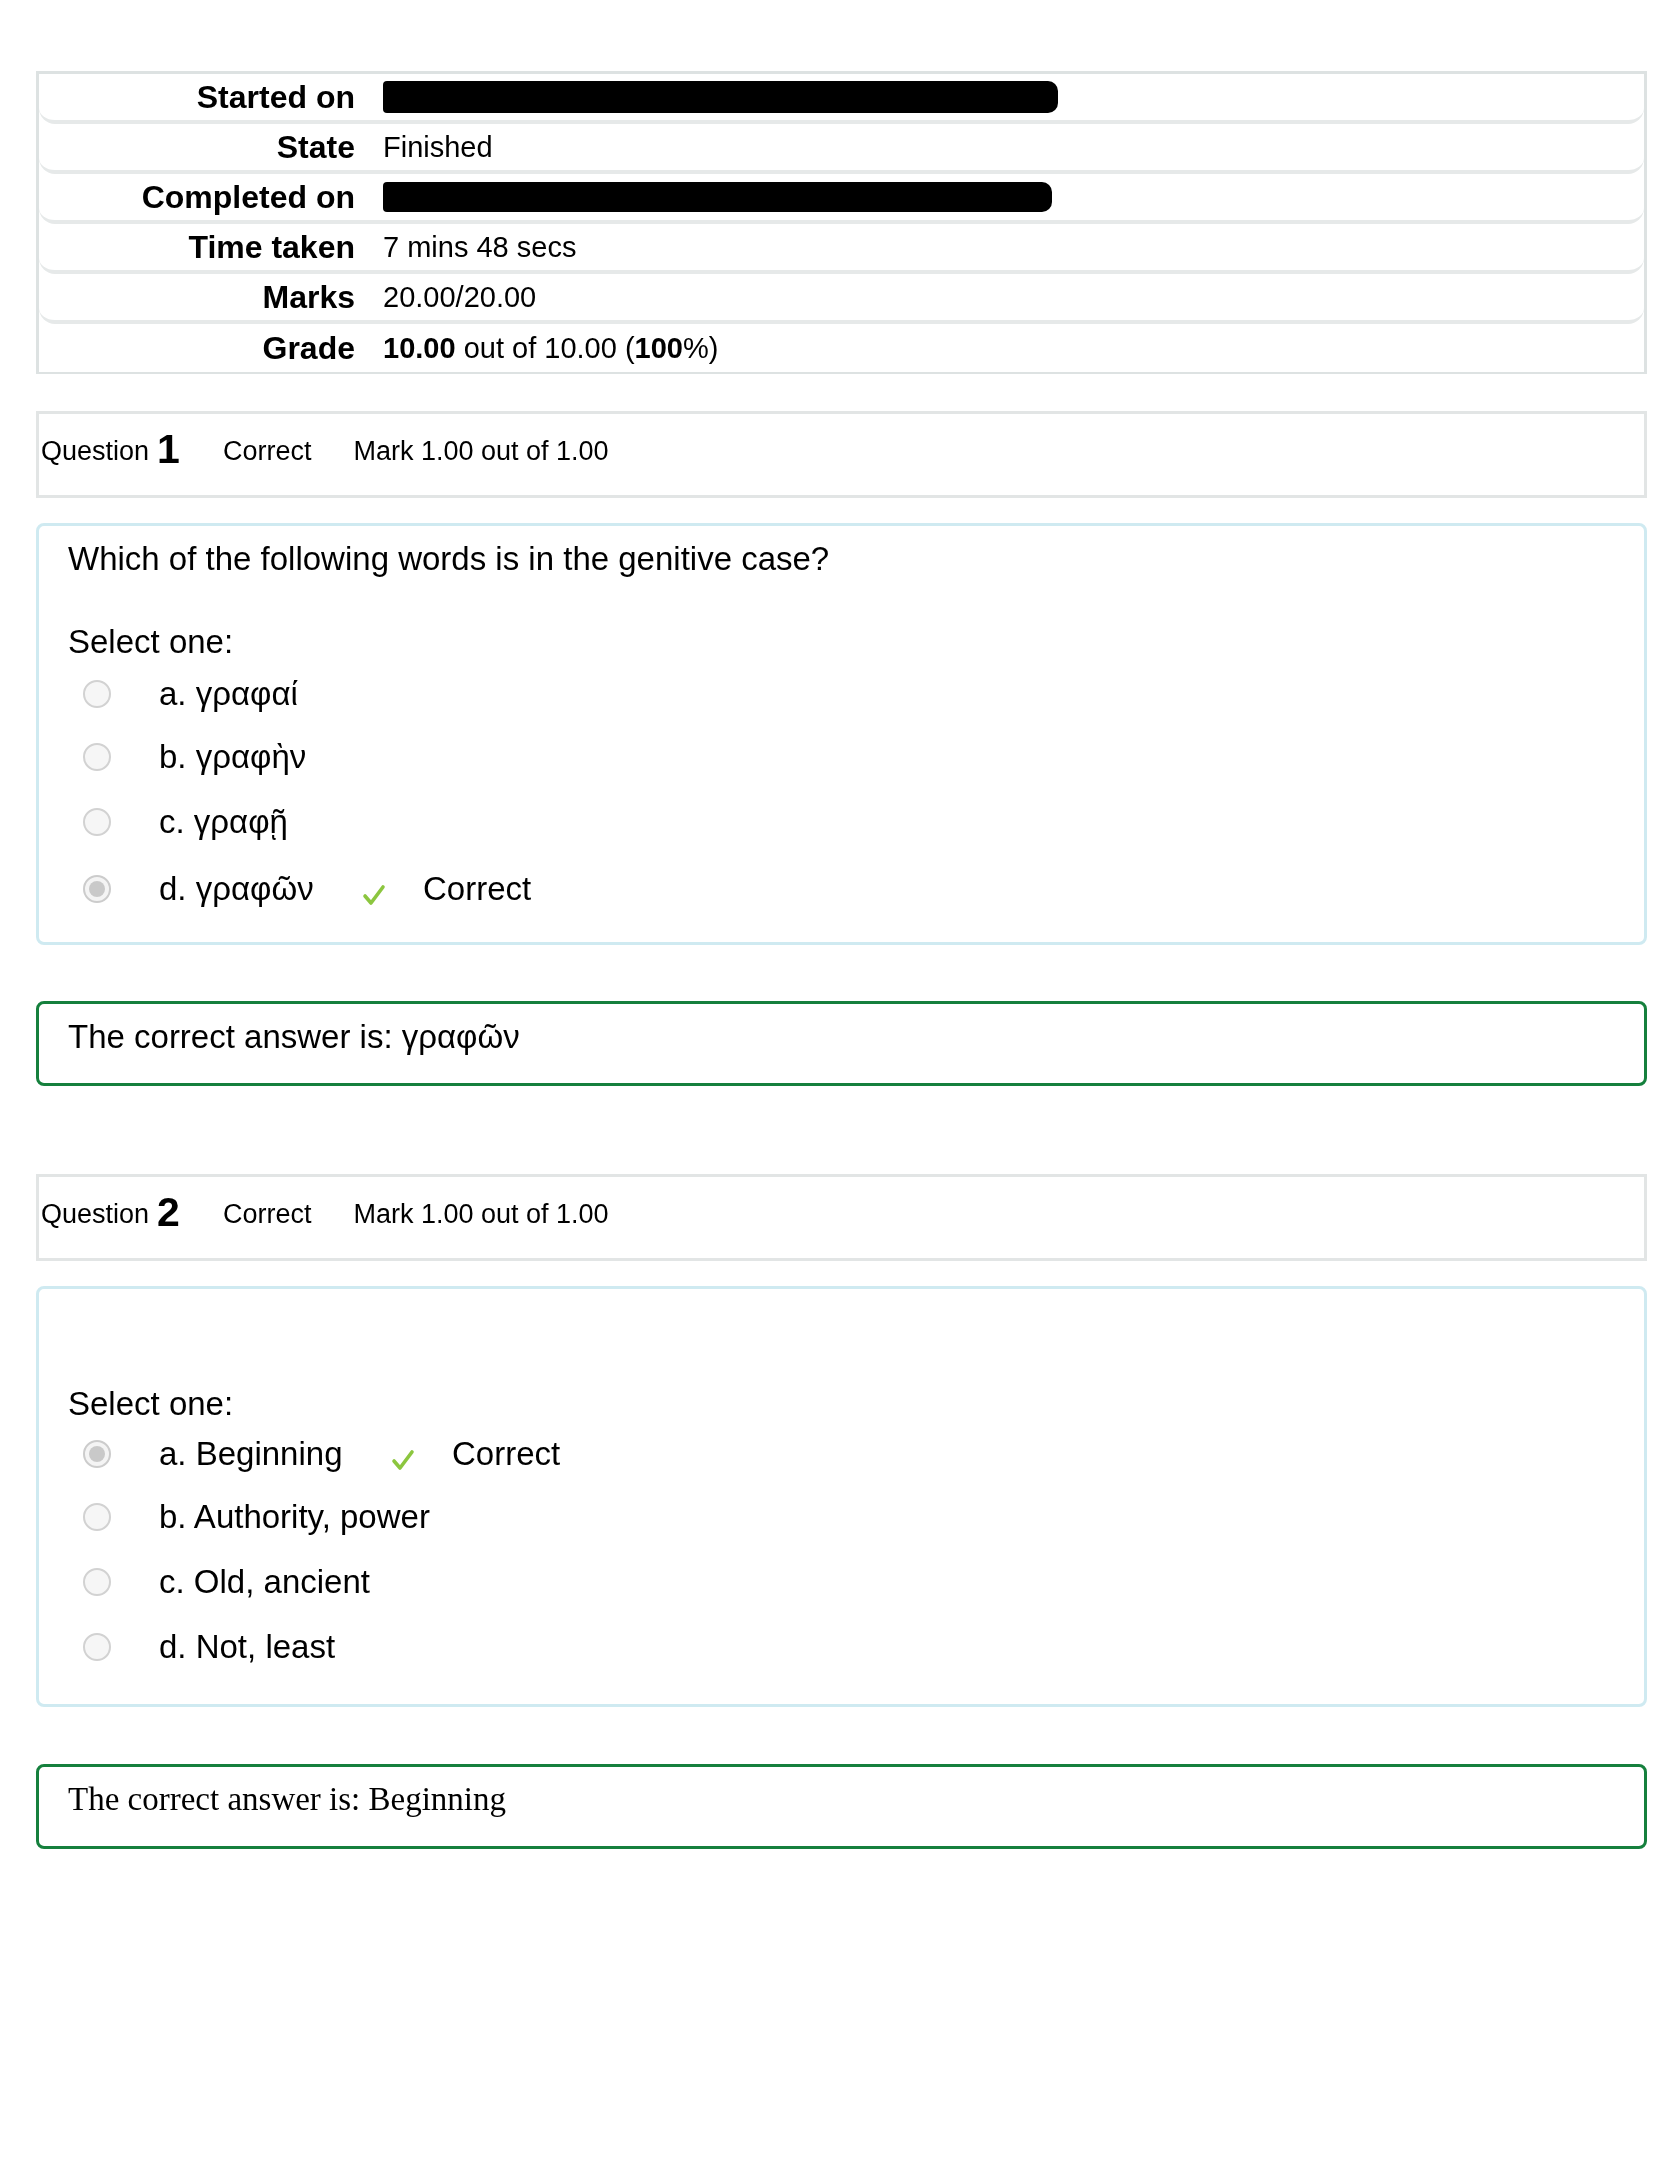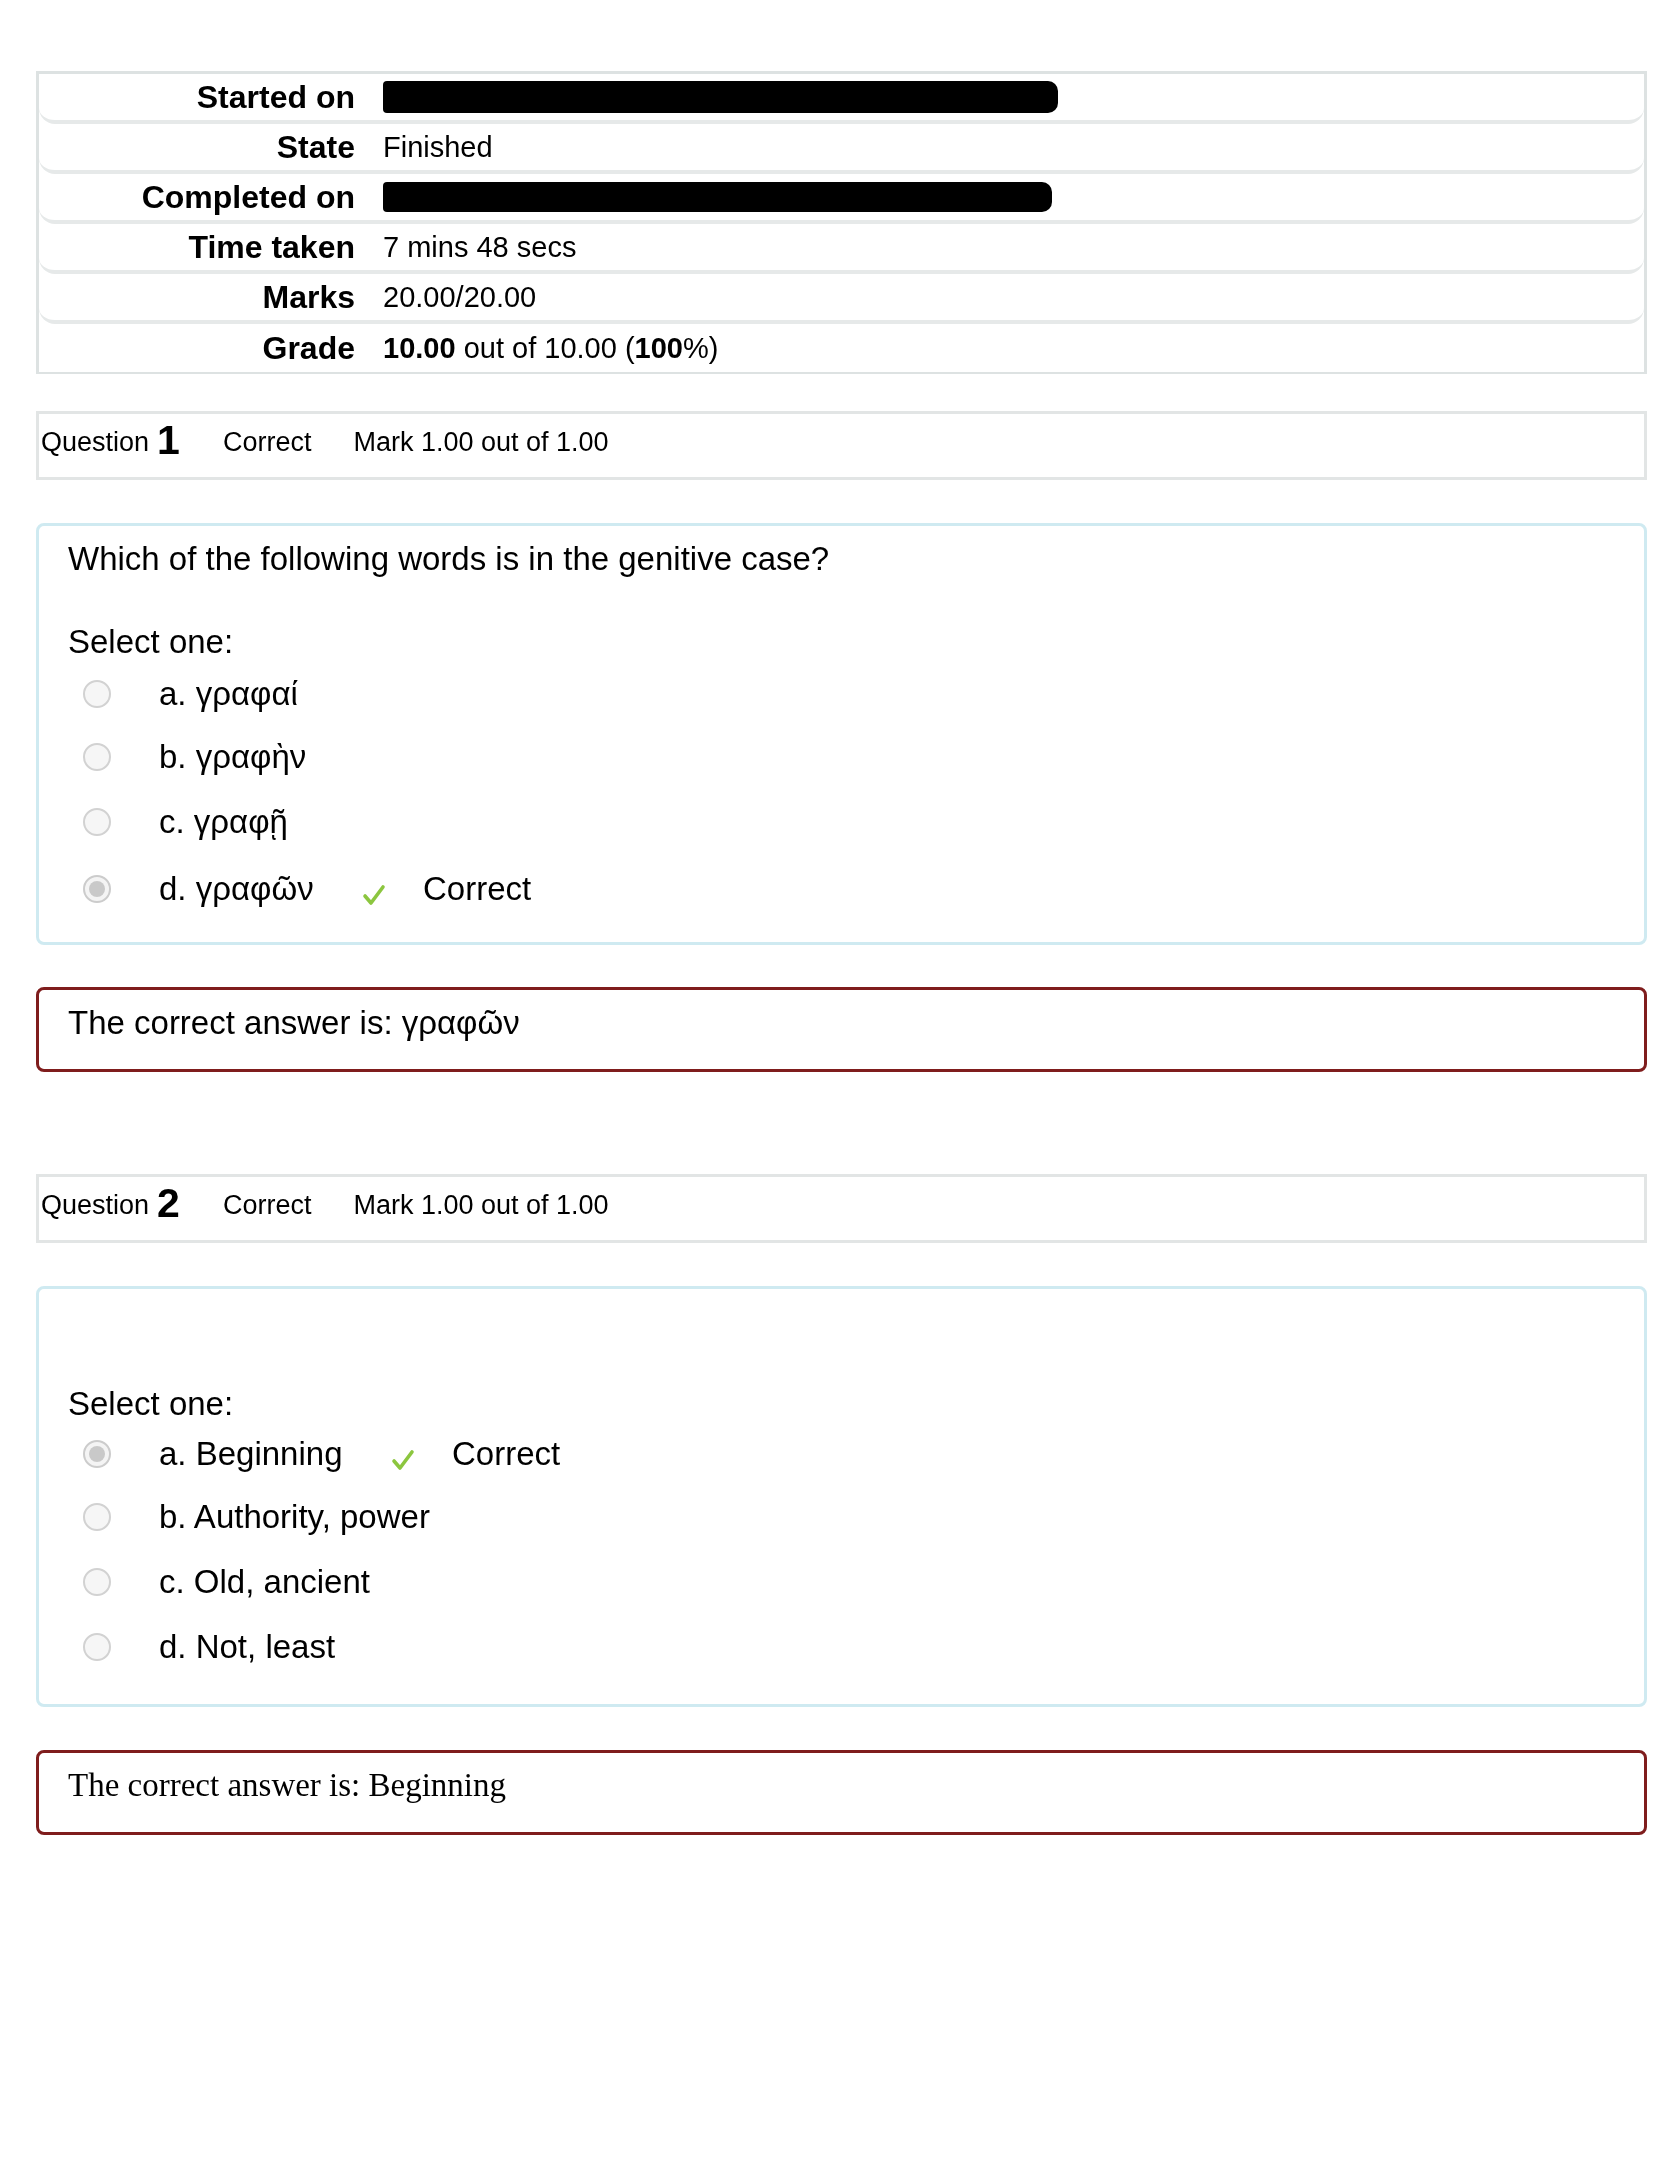--- a/index.html
+++ b/index.html
@@ -30,21 +30,21 @@
   }
   .redacted {
     display: inline-block; background: #000; height: 32px; width: 675px;
     border-radius: 4px 10px 10px 4px;
   }
   .redacted.r2 { height: 30px; width: 669px; }
   .b { font-weight: bold; }
 
   
   .qhead {
-    position: absolute; left: 36px; width: 1611px; height: 69px;
+    position: absolute; left: 36px; width: 1611px; height: 87px;
     border: 3px solid #e2e5e5; display: flex; align-items: center;
     padding-left: 2px; padding-bottom: 6px;
   }
   .qhead .qword { font-size: 27px; }
   .qhead .qnum { font-size: 41px; font-weight: bold; margin-left: 8px; position: relative; top: -2px; }
   .qhead .qstate { font-size: 27px; margin-left: 43px; }
   .qhead .qmark { font-size: 27px; margin-left: 42px; }
 
   
   .qbox {
@@ -67,21 +67,21 @@
   }
   .opt-text { position: absolute; left: 120px; font-size: 33px; white-space: nowrap; }
   .check {
     position: absolute; width: 24px; height: 24px;
   }
   .feedback { position: absolute; font-size: 33px; white-space: nowrap; }
 
   
   .abox {
     position: absolute; left: 36px; width: 1611px; height: 85px;
-    border: 3px solid #7f1d1d; border-radius: 8px;
+    border: 3px solid #15803d; border-radius: 8px; margin-top: 14px;
   }
   .atext { position: absolute; left: 29px; top: 14px; font-size: 33px; }
 </style>
 </head>
 <body>
 
 <div class="page">
 
   <div class="summary">
     <div class="summary-row">

